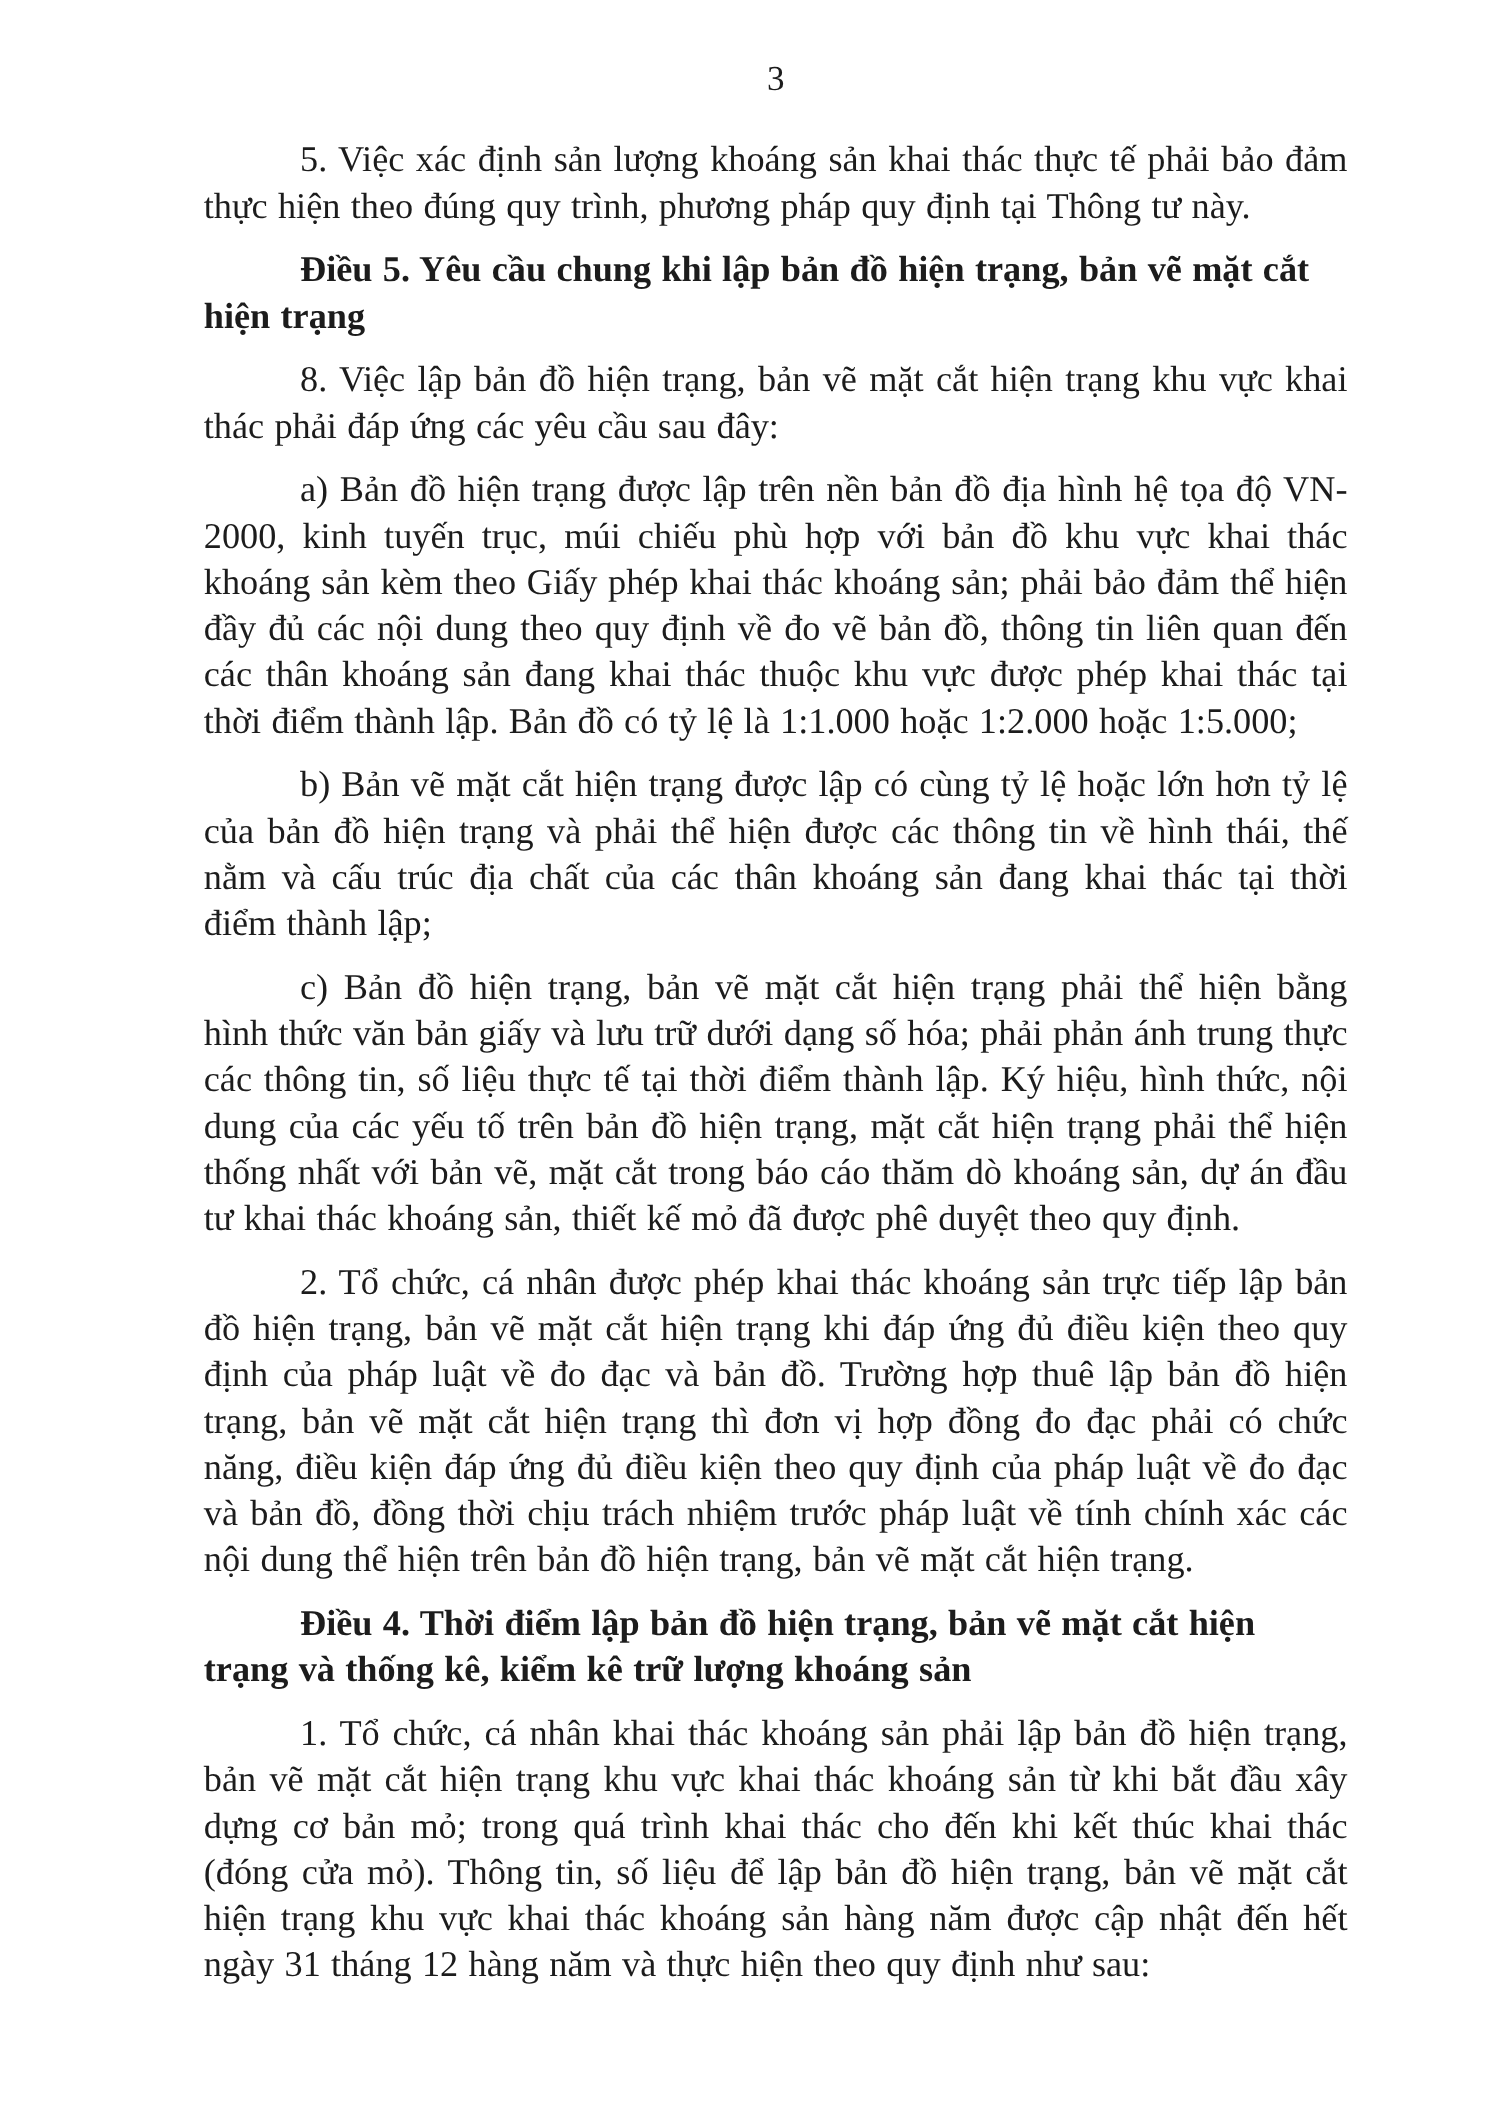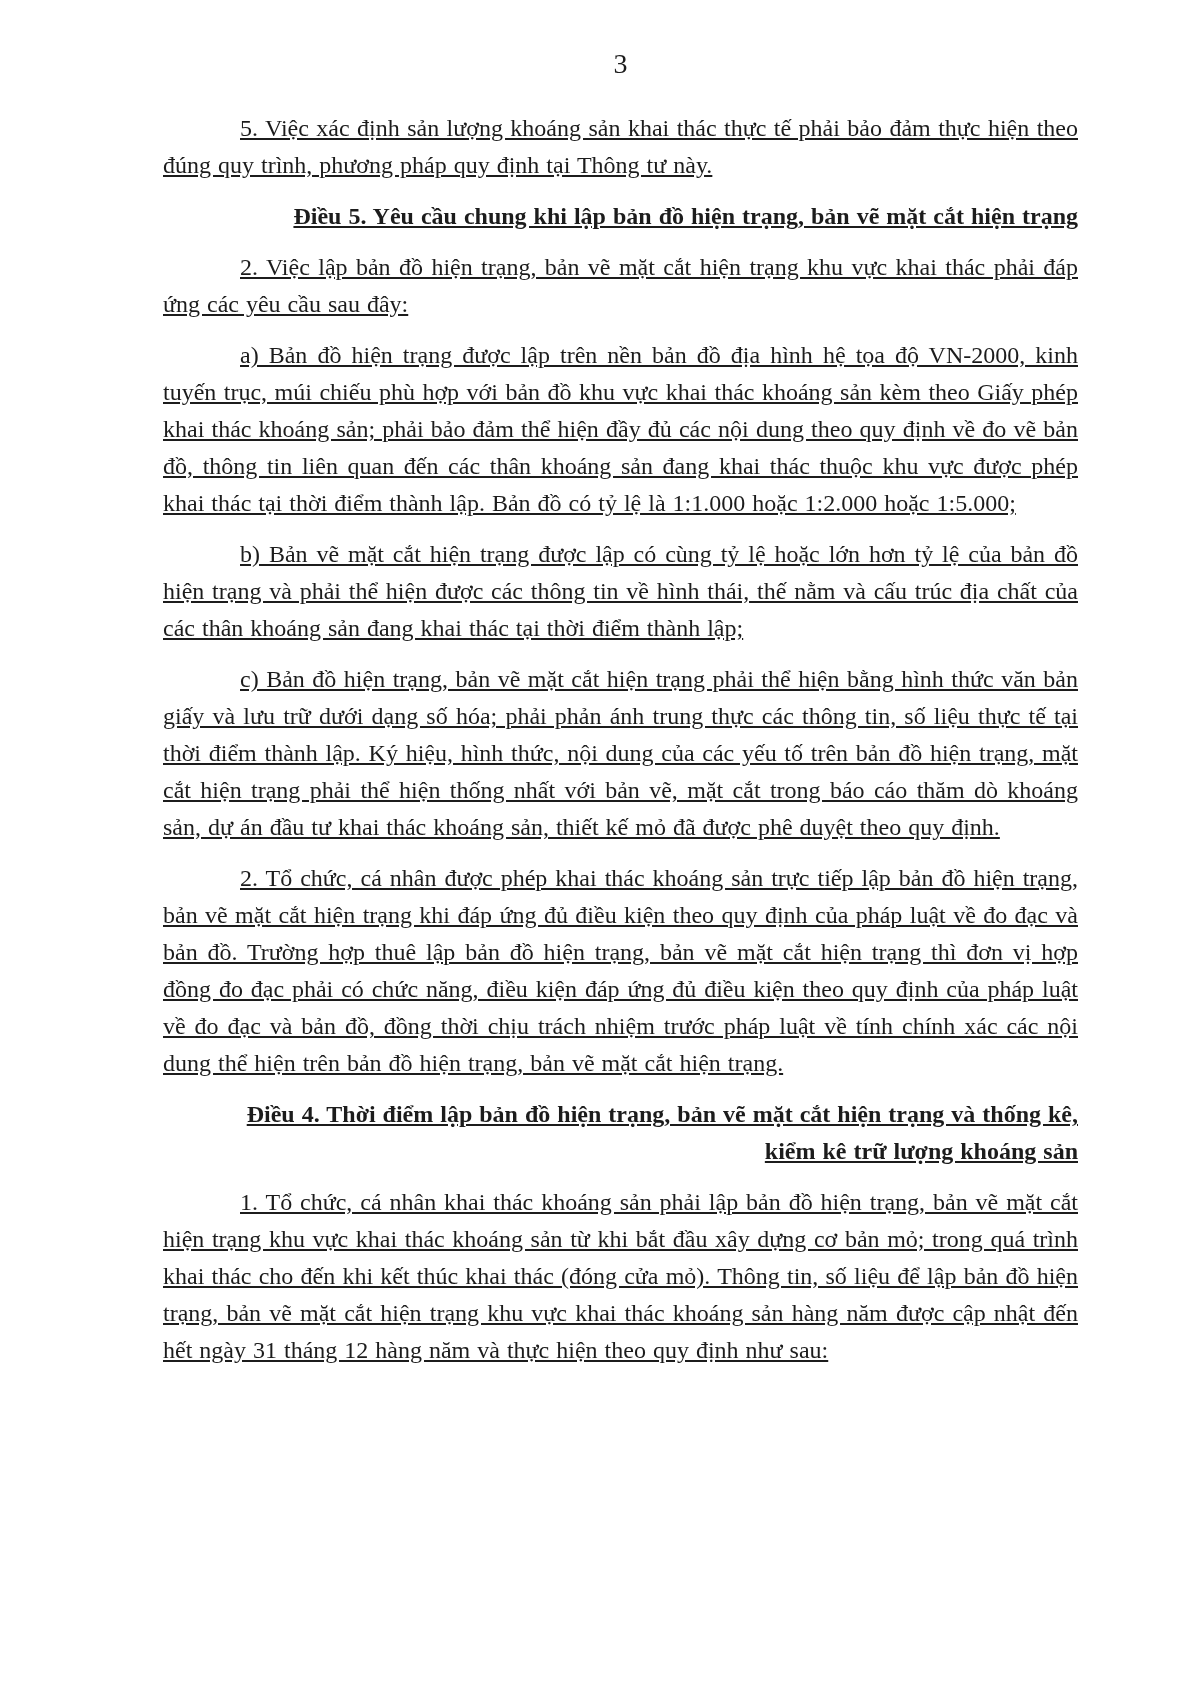--- a/index.html
+++ b/index.html
@@ -22,44 +22,43 @@
     background: #ffffff;
   }
   .page-num {
     text-align: center;
     font-size: 28px;
     line-height: 32px;
     margin: 0 0 30px 0;
   }
   p.para {
     margin: 14px 0;
-    font-size: 24px;
+    font-size: 29px;
     line-height: 37px;
     text-align: justify;
     text-indent: 77px;
     word-spacing: 1px;
-    text-decoration: underline;
   }
   p.para.heading {
     font-weight: bold;
-    text-align: right;
+    text-align: left;
   }
   p.para:first-of-type { margin-top: 0; }
 </style>
 </head>
 <body>
 
 <div class="sheet">
   <div class="page-num">3</div>
 
   <p class="para">5. Việc xác định sản lượng khoáng sản khai thác thực tế phải bảo đảm thực hiện theo đúng quy trình, phương pháp quy định tại Thông tư này.</p>
 
   <p class="para heading">Điều 5. Yêu cầu chung khi lập bản đồ hiện trạng, bản vẽ mặt cắt hiện trạng</p>
 
-  <p class="para">2. Việc lập bản đồ hiện trạng, bản vẽ mặt cắt hiện trạng khu vực khai thác phải đáp ứng các yêu cầu sau đây:</p>
+  <p class="para">8. Việc lập bản đồ hiện trạng, bản vẽ mặt cắt hiện trạng khu vực khai thác phải đáp ứng các yêu cầu sau đây:</p>
 
   <p class="para">a) Bản đồ hiện trạng được lập trên nền bản đồ địa hình hệ tọa độ VN-2000, kinh tuyến trục, múi chiếu phù hợp với bản đồ khu vực khai thác khoáng sản kèm theo Giấy phép khai thác khoáng sản; phải bảo đảm thể hiện đầy đủ các nội dung theo quy định về đo vẽ bản đồ, thông tin liên quan đến các thân khoáng sản đang khai thác thuộc khu vực được phép khai thác tại thời điểm thành lập. Bản đồ có tỷ lệ là 1:1.000 hoặc 1:2.000 hoặc 1:5.000;</p>
 
   <p class="para">b) Bản vẽ mặt cắt hiện trạng được lập có cùng tỷ lệ hoặc lớn hơn tỷ lệ của bản đồ hiện trạng và phải thể hiện được các thông tin về hình thái, thế nằm và cấu trúc địa chất của các thân khoáng sản đang khai thác tại thời điểm thành lập;</p>
 
   <p class="para">c) Bản đồ hiện trạng, bản vẽ mặt cắt hiện trạng phải thể hiện bằng hình thức văn bản giấy và lưu trữ dưới dạng số hóa; phải phản ánh trung thực các thông tin, số liệu thực tế tại thời điểm thành lập. Ký hiệu, hình thức, nội dung của các yếu tố trên bản đồ hiện trạng, mặt cắt hiện trạng phải thể hiện thống nhất với bản vẽ, mặt cắt trong báo cáo thăm dò khoáng sản, dự án đầu tư khai thác khoáng sản, thiết kế mỏ đã được phê duyệt theo quy định.</p>
 
   <p class="para">2. Tổ chức, cá nhân được phép khai thác khoáng sản trực tiếp lập bản đồ hiện trạng, bản vẽ mặt cắt hiện trạng khi đáp ứng đủ điều kiện theo quy định của pháp luật về đo đạc và bản đồ. Trường hợp thuê lập bản đồ hiện trạng, bản vẽ mặt cắt hiện trạng thì đơn vị hợp đồng đo đạc phải có chức năng, điều kiện đáp ứng đủ điều kiện theo quy định của pháp luật về đo đạc và bản đồ, đồng thời chịu trách nhiệm trước pháp luật về tính chính xác các nội dung thể hiện trên bản đồ hiện trạng, bản vẽ mặt cắt hiện trạng.</p>
 
   <p class="para heading">Điều 4. Thời điểm lập bản đồ hiện trạng, bản vẽ mặt cắt hiện trạng và thống kê, kiểm kê trữ lượng khoáng sản</p>

